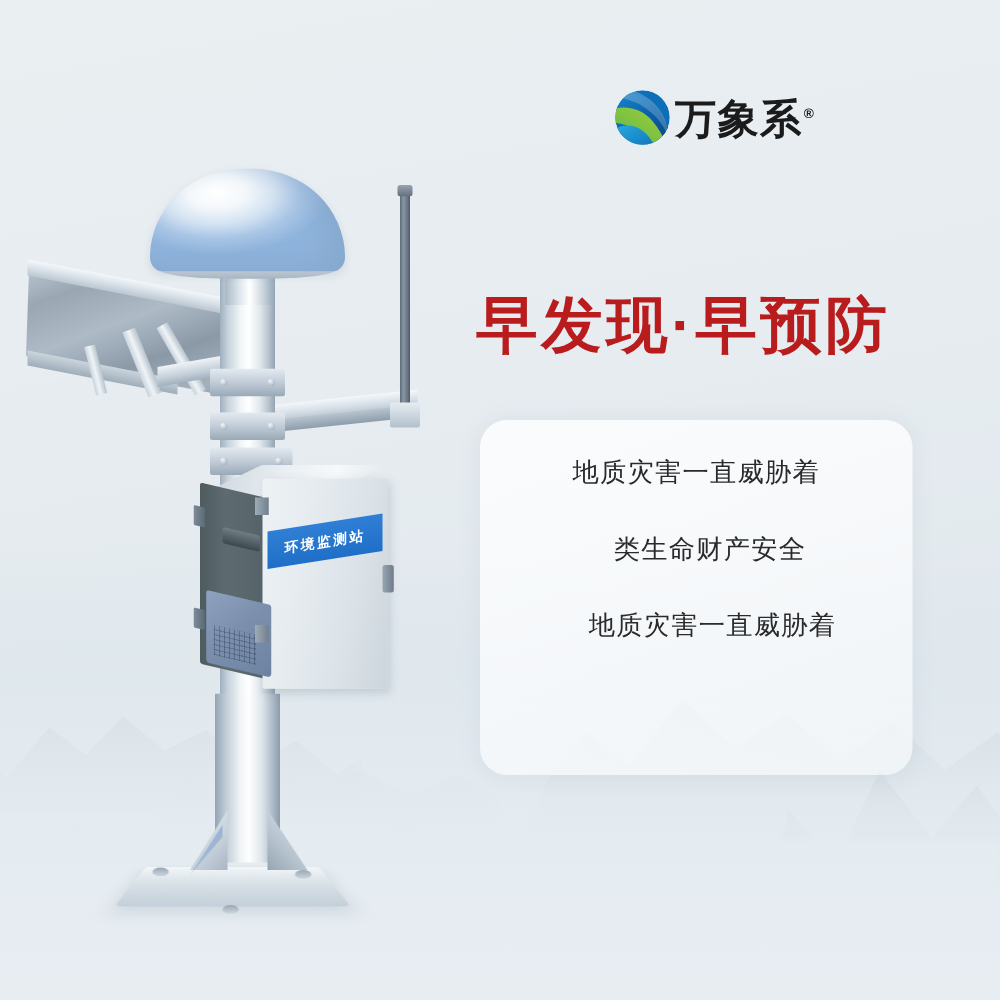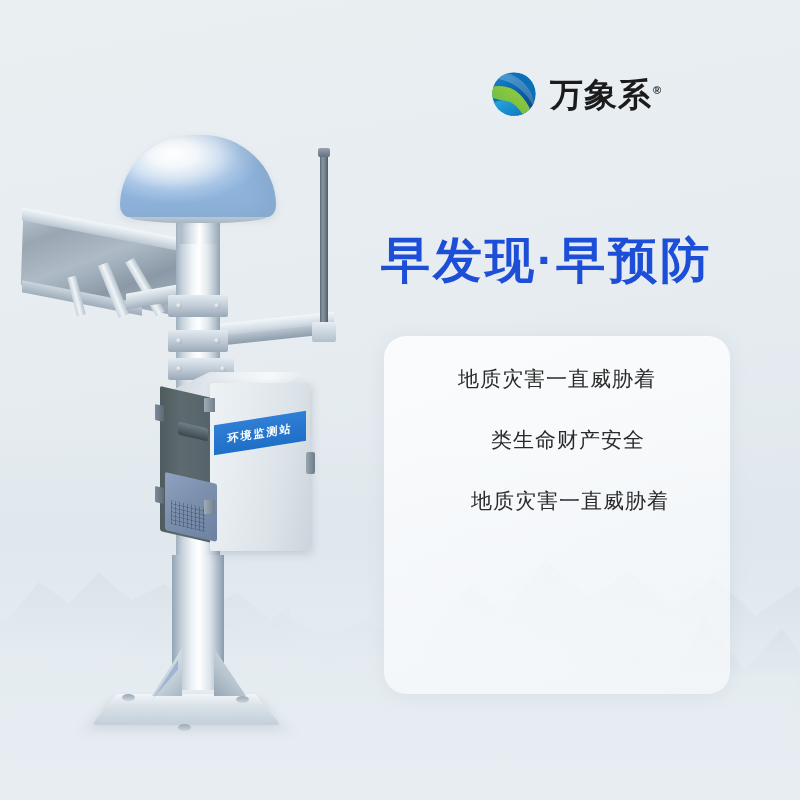--- a/index.html
+++ b/index.html
@@ -255,21 +255,21 @@
     position:absolute; left:152px; top:660px; width:26px; height:40px;
     background:linear-gradient(140deg,rgba(70,120,190,.55),rgba(120,165,215,.15));
     clip-path:polygon(100% 0%,100% 24%,0% 100%);
   }
 
   
   #content { position:absolute; left:370px; top:0; width:430px; height:800px; }
 
   .logo-row {
     position:absolute; left:118px; top:68px;
-    display:flex; align-items:center; gap:10px;
+    display:flex; align-items:center; 
   }
   .logo-mark { width:52px; height:52px; flex:0 0 52px; }
   .logo-text {
     font-size:33px; font-weight:800; color:#1b1b1b;
     letter-spacing:1px; line-height:1;
     font-family:"Liberation Sans","DejaVu Sans",sans-serif;
   }
   .logo-r {
     font-size:11px; vertical-align:super; color:#1b1b1b; font-weight:700;
     margin-left:1px;
@@ -282,27 +282,27 @@
     padding:8px 22px 9px 22px;
     box-shadow:0 2px 6px rgba(26,155,239,.28);
   }
   .pill span {
     color:#fff; font-size:19px; font-weight:700; letter-spacing:.5px;
     white-space:nowrap;
   }
 
   .headline {
     position:absolute; left:11px; top:228px;
-    font-size:49px; font-weight:800; color:#1d4ed8;
+    font-size:49px; font-weight:800; color:#b91c1c;
     letter-spacing:3px; white-space:nowrap;
     font-family:"Liberation Sans","DejaVu Sans",sans-serif;
   }
 
   .card {
-    position:absolute; left:14px; top:336px; width:346px; height:358px;
+    position:absolute; left:14px; top:336px; width:346px; height:284px;
     background:linear-gradient(160deg,rgba(255,255,255,.82) 0%,rgba(252,253,254,.78) 45%,rgba(246,249,251,.72) 100%);
     border-radius:22px;
     box-shadow:0 2px 18px rgba(130,150,170,.13);
   }
   .card-body {
     position:absolute; left:0; top:32px; width:100%;
     padding:0 14px;
   }
   .card-line {
     font-size:21px; color:#2a2a2a; line-height:1.0;

